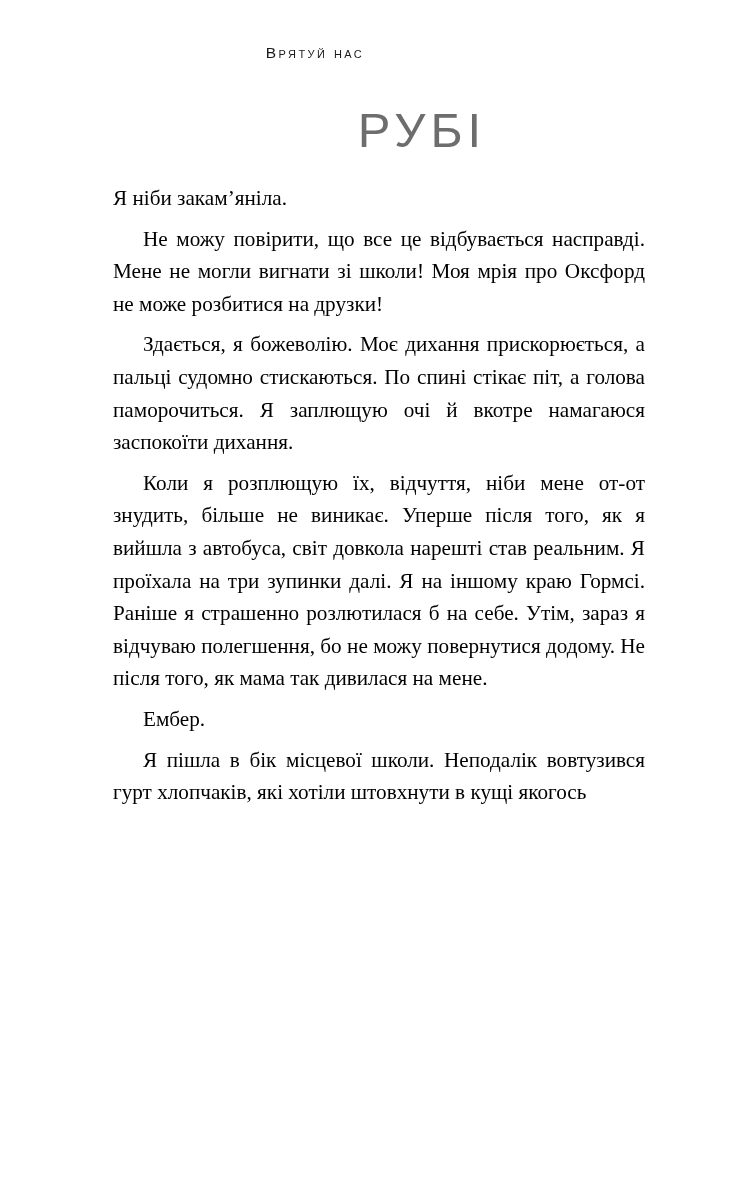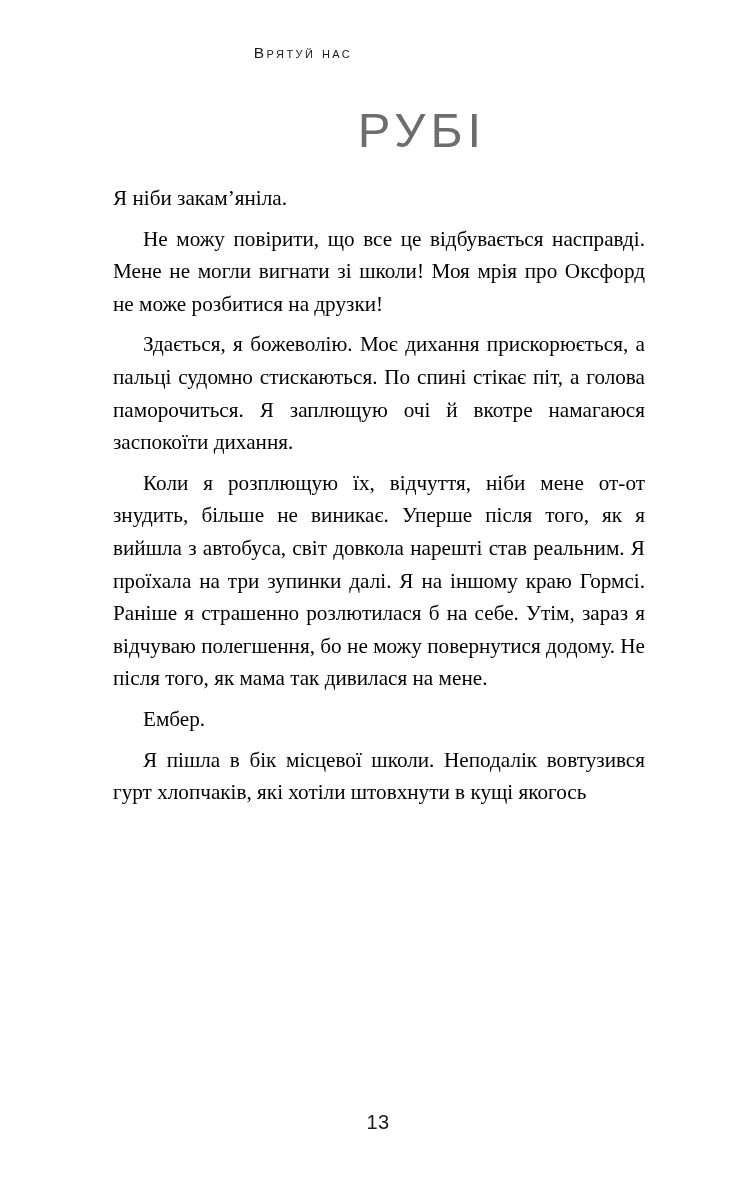--- a/index.html
+++ b/index.html
@@ -16,21 +16,21 @@
     margin: 0 auto;
     background: #ffffff;
     overflow: hidden;
     box-sizing: border-box;
   }
 
   
   .running-header {
     position: absolute;
     top: 44px;
-    left: 4px;
+    left: 16px;
     width: 598px;
     text-align: center;
     font-family: "Liberation Sans", "DejaVu Sans", sans-serif;
     font-size: 15.5px;
     font-weight: 400;
     letter-spacing: 2.4px;
     color: #1b1b1b;
     font-variant: small-caps;
     text-transform: none;
     white-space: nowrap;
@@ -109,15 +109,14 @@
 
   <div class="body-text">
     <p class="no-indent">Я ніби закам’яніла.</p>
     <p>Не можу повірити, що все це відбувається насправді. Мене не могли вигнати зі школи! Моя мрія про Оксфорд не може розбитися на друзки!</p>
     <p>Здається, я божеволію. Моє дихання прискорюється, а пальці судомно стискаються. По спині стікає піт, а голова паморочиться. Я заплющую очі й вкотре намагаюся заспокоїти дихання.</p>
     <p>Коли я розплющую їх, відчуття, ніби мене от-от знудить, більше не виникає. Уперше після того, як я вийшла з автобуса, світ довкола нарешті став реальним. Я проїхала на три зупинки далі. Я на іншому краю Гормсі. Раніше я страшенно розлютилася б на себе. Утім, зараз я відчуваю полегшення, бо не можу повернутися додому. Не після того, як мама так дивилася на мене.</p>
     <p>Ембер.</p>
     <p>Я пішла в бік місцевої школи. Неподалік вовтузився гурт хлопчаків, які хотіли штовхнути в кущі якогось</p>
   </div>
 
-  <div class="page-number">13</div>
 
 </div>
 
 </body></html>

